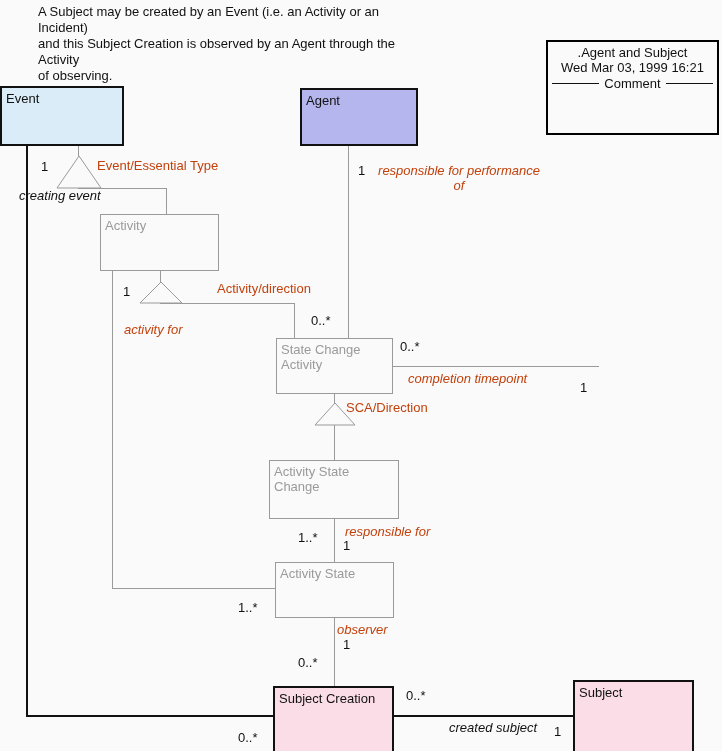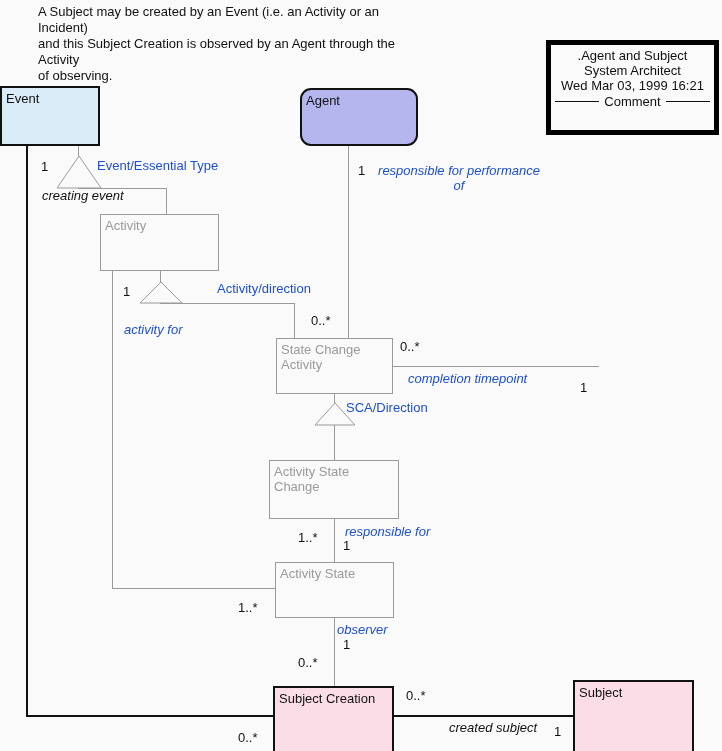--- a/index.html
+++ b/index.html
@@ -56,39 +56,39 @@
   }
   .tri svg { display: block; }
 
   
   .lbl {
     position: absolute;
     font-size: 13px;
     line-height: 15px;
     white-space: pre-line;
   }
-  .lbl.gray  { color: #1d4ed8; }
+  .lbl.gray  { color: #c2410c; }
   .lbl.dark  { color: #111111; }
   .lbl.ital  { font-style: italic; }
   .lbl.ctr   { text-align: center; }
 
   
   .note {
     position: absolute;
     font-size: 13px;
     line-height: 16px;
     color: #111111;
     white-space: pre-line;
   }
 
   
   #title-block {
     position: absolute;
     box-sizing: border-box;
-    border: 5px solid #000000;
+    border: 2px solid #000000;
     background: #fafafa;
     text-align: center;
     font-size: 13px;
     line-height: 15px;
     color: #111111;
     padding-top: 3px;
   }
   #title-block .tl { display: block; }
   .comment-row {
     display: flex;
@@ -112,21 +112,20 @@
 <div id="canvas">
 
   <div class="note" style="left:38px; top:4px; width:400px;">A Subject may be created by an Event (i.e. an Activity or an
 Incident)
 and this Subject Creation is observed by an Agent through the
 Activity
 of observing.</div>
 
   <div id="title-block" style="left:546px; top:40px; width:173px; height:95px;">
     <span class="tl">.Agent and Subject</span>
-    <span class="tl">System Architect</span>
     <span class="tl">Wed Mar 03, 1999  16:21</span>
     <div class="comment-row">
       <span class="rule"></span>
       <span class="ctext">Comment</span>
       <span class="rule"></span>
     </div>
   </div>
 
   <div class="ln v dark" style="left:26px; top:145px; height:572px;"></div>
   <div class="ln h dark" style="left:26px; top:715px; width:249px;"></div>
@@ -168,42 +167,42 @@
       <polygon points="22,1 43,22 1,22" fill="#fafafa" stroke="#9a9a9a" stroke-width="1"></polygon>
     </svg>
   </div>
 
   <div class="tri" style="left:314px; top:402px;">
     <svg width="42" height="24" viewBox="0 0 42 24">
       <polygon points="21,1 41,23 1,23" fill="#fafafa" stroke="#9a9a9a" stroke-width="1"></polygon>
     </svg>
   </div>
 
-  <div class="umlbox solid fill-blue" style="left:0px; top:86px; width:100px; height:60px;">Event</div>
-
-  <div class="umlbox solid fill-purple" style="left:300px; top:88px; width:118px; height:58px;border-radius:11px;">Agent</div>
+  <div class="umlbox solid fill-blue" style="left:0px; top:86px; width:124px; height:60px;">Event</div>
+
+  <div class="umlbox solid fill-purple" style="left:300px; top:88px; width:118px; height:58px;">Agent</div>
 
   <div class="umlbox plain" style="left:100px; top:214px; width:119px; height:57px;">Activity</div>
 
   <div class="umlbox plain" style="left:276px; top:338px; width:117px; height:56px;">State Change
 Activity</div>
 
 
   <div class="umlbox plain" style="left:269px; top:460px; width:130px; height:59px;">Activity State
 Change</div>
 
   <div class="umlbox plain" style="left:275px; top:562px; width:119px; height:56px;">Activity State</div>
 
   <div class="umlbox solid fill-pink" style="left:273px; top:686px; width:121px; height:68px;">Subject Creation</div>
 
   <div class="umlbox solid fill-pink" style="left:573px; top:680px; width:121px; height:74px;">Subject</div>
 
   <div class="lbl gray" style="left:97px; top:158px;">Event/Essential Type</div>
 
-  <div class="lbl dark ital" style="left:42px; top:188px;">creating event</div>
+  <div class="lbl dark ital" style="left:19px; top:188px;">creating event</div>
 
   <div class="lbl gray ital ctr" style="left:365px; top:163px; width:188px;">responsible for performance
 of</div>
 
   <div class="lbl gray" style="left:173px; top:281px;margin-left:44px;">Activity/direction</div>
 
   <div class="lbl gray ital" style="left:124px; top:322px;">activity for</div>
 
   <div class="lbl gray ital" style="left:408px; top:371px;">completion timepoint</div>
 

